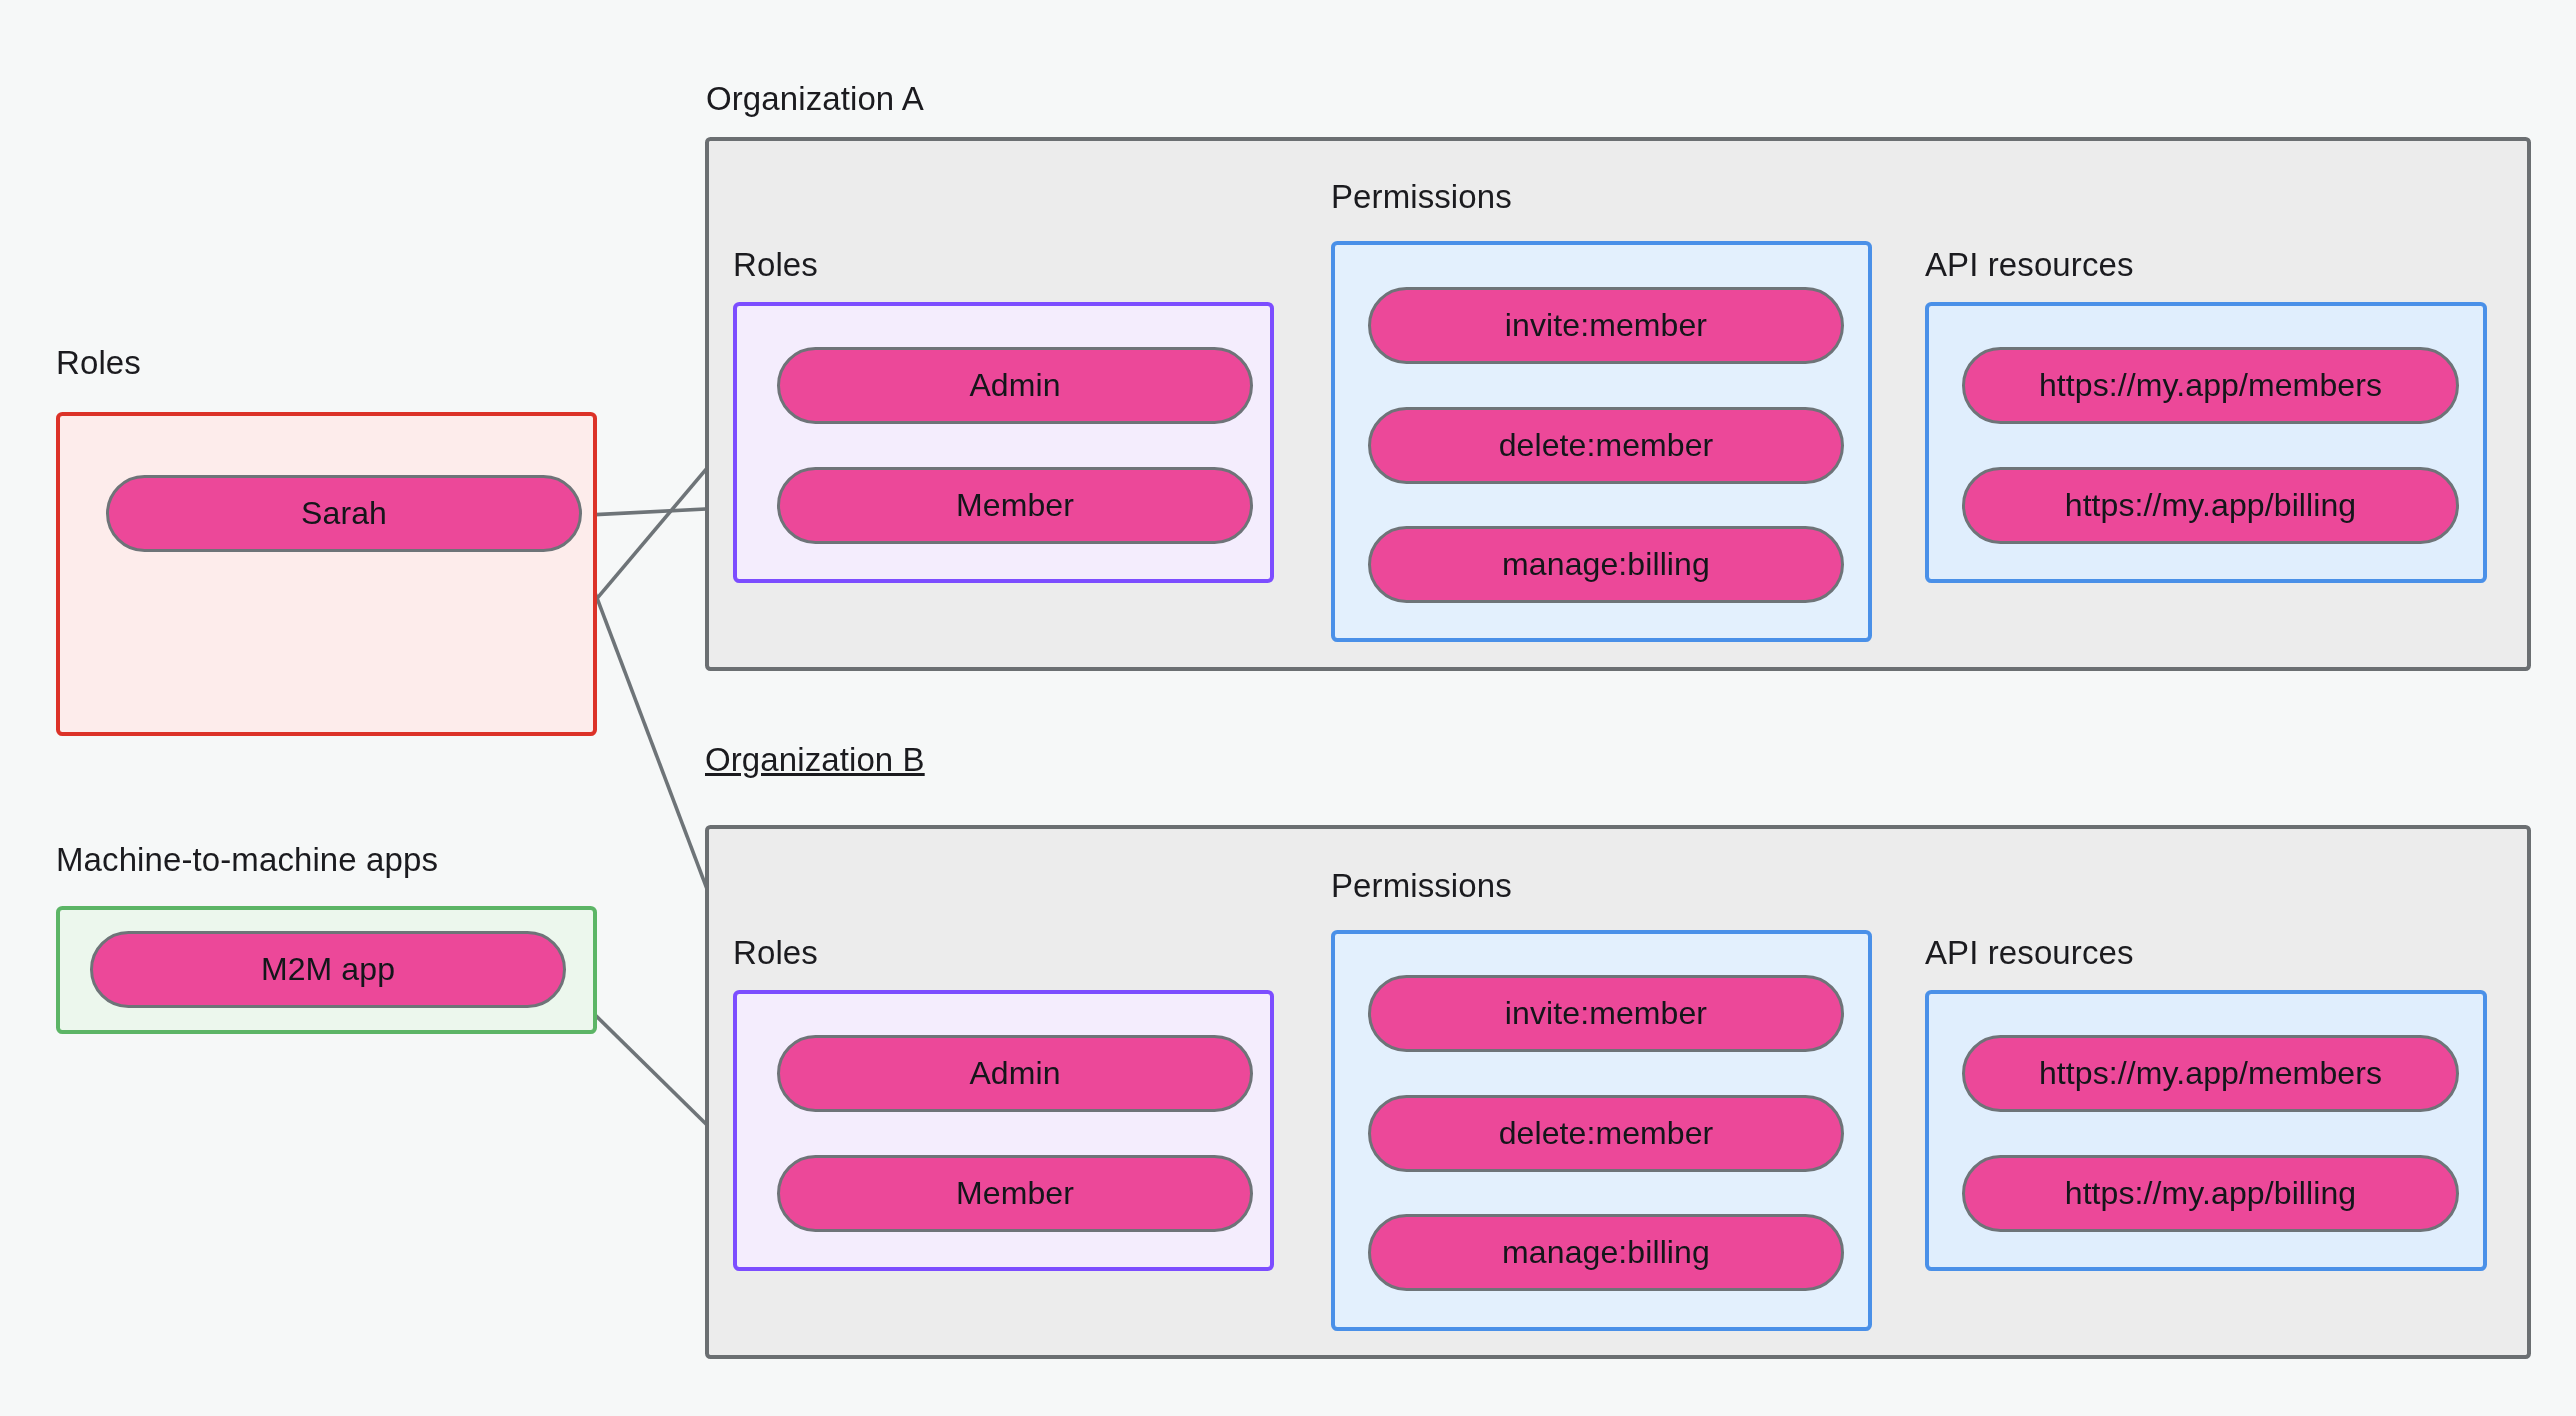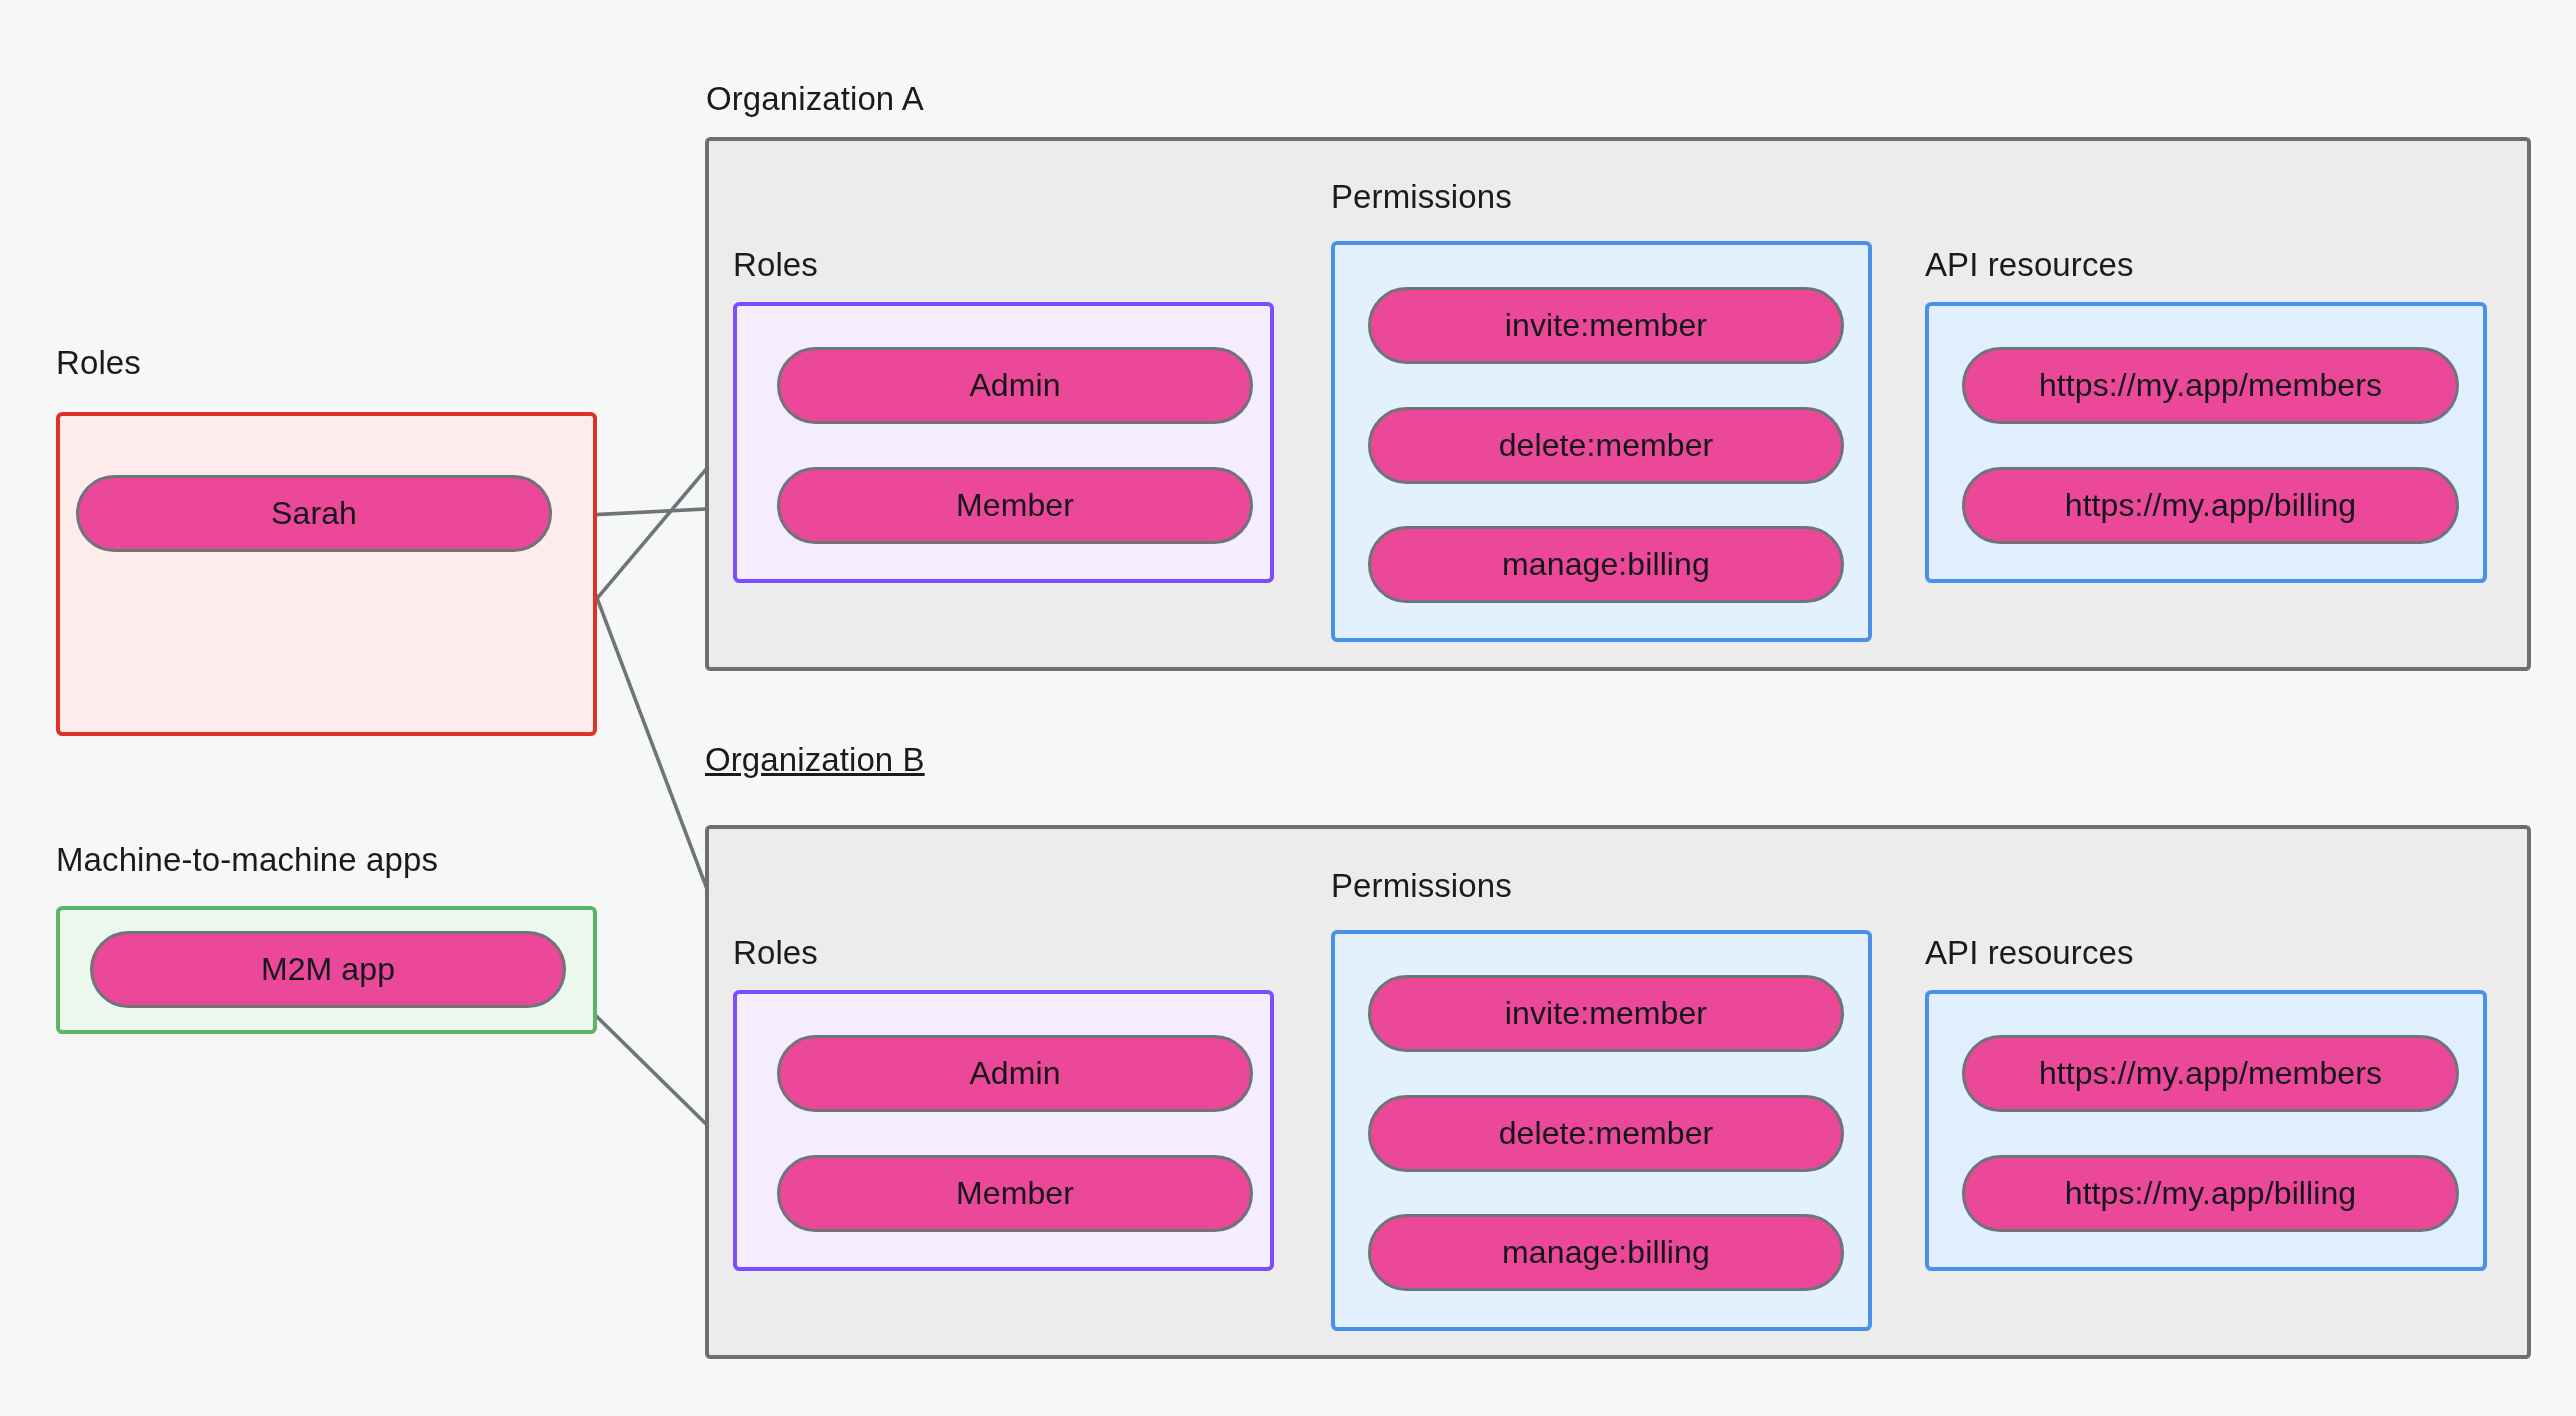--- a/index.html
+++ b/index.html
@@ -150,20 +150,20 @@
 
   <div class="pill" style="left:1368px;top:975px;width:476px;height:77px;">invite:member</div>
   <div class="pill" style="left:1368px;top:1095px;width:476px;height:77px;">delete:member</div>
   <div class="pill" style="left:1368px;top:1214px;width:476px;height:77px;">manage:billing</div>
 
   <div class="pill" style="left:1962px;top:1035px;width:497px;height:77px;">https://my.app/members</div>
   <div class="pill" style="left:1962px;top:1155px;width:497px;height:77px;">https://my.app/billing</div>
 
   <div class="grp-label" style="left:56px;top:344px;">Roles</div>
   <div class="cat-box cat-users" style="left:56px;top:412px;width:541px;height:324px;"></div>
-  <div class="pill" style="left:76px;top:475px;width:476px;height:77px;">Sarah</div>
+  <div class="pill" style="left:106px;top:475px;width:476px;height:77px;">Sarah</div>
 
   <div class="grp-label" style="left:56px;top:841px;">Machine-to-machine apps</div>
   <div class="cat-box cat-m2m" style="left:56px;top:906px;width:541px;height:128px;"></div>
   <div class="pill" style="left:90px;top:931px;width:476px;height:77px;">M2M app</div>
 
 </div>
 
 
 </body></html>

